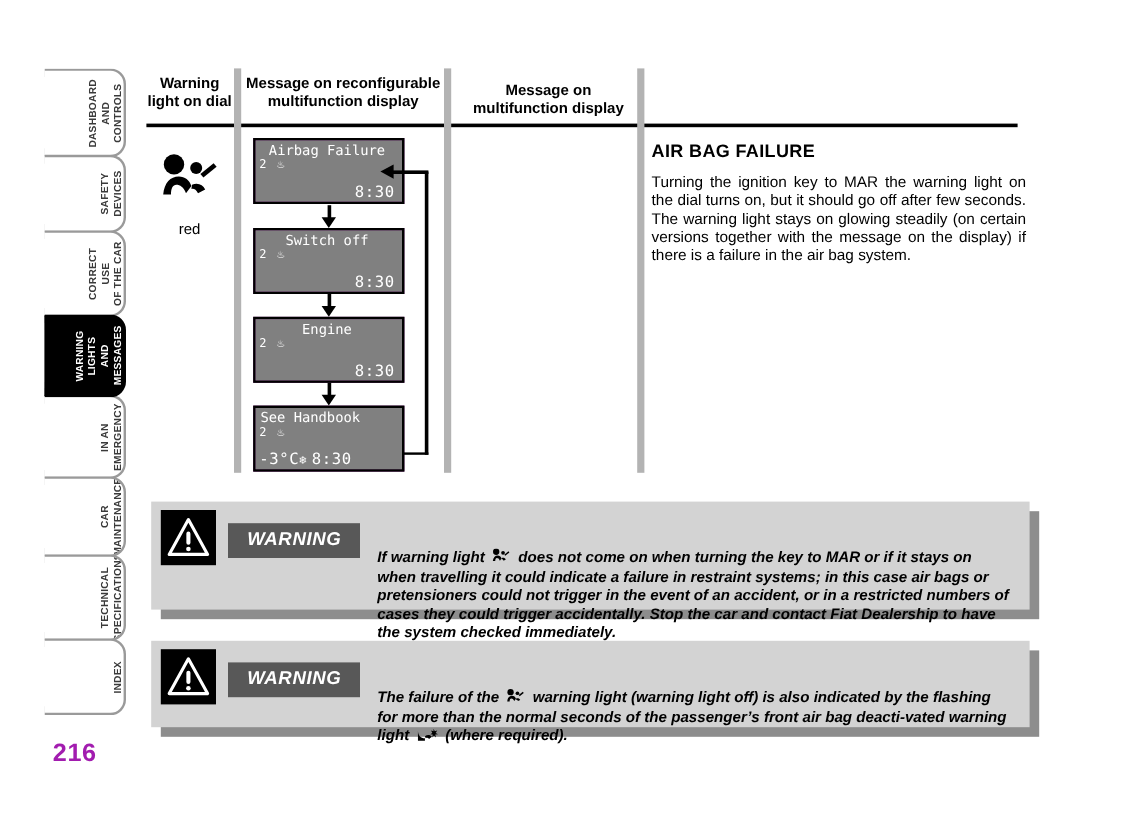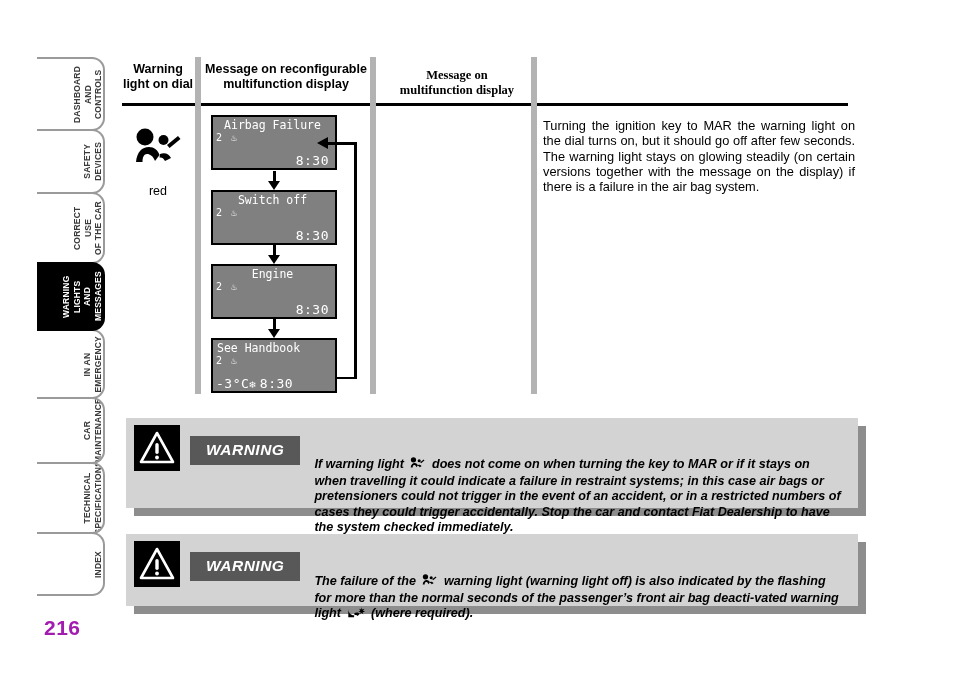--- a/index.html
+++ b/index.html
@@ -250,21 +250,21 @@
     <span class="tab-label">INDEX</span>
   </div>
 </div>
 
 <div id="page-number">216</div>
 
 <div class="col-head" id="head-warning-light" style="white-space:pre-line;">Warning
 light on dial</div>
 <div class="col-head" id="head-reconfig" style="white-space:pre-line;">Message on reconfigurable
 multifunction display</div>
-<div class="col-head" id="head-multifn" style="white-space:pre-line;font-family:Liberation Serif, serif;">Message on
+<div class="col-head" id="head-multifn" style="white-space:pre-line;">Message on
 multifunction display</div>
 <div id="head-rule"></div>
 
 <div class="vsep" id="vsep-1"></div>
 <div class="vsep" id="vsep-2"></div>
 <div class="vsep" id="vsep-3"></div>
 
 <div id="airbag-lamp">
   <svg width="50" height="42" viewBox="0 0 50 42">
     <circle cx="12" cy="9" r="8.5" fill="#000"></circle>
@@ -339,20 +339,21 @@
     </div>
   </div>
 
   <div id="loop-bottom"></div>
   <div id="loop-vert"></div>
   <div id="loop-top"></div>
   <div id="loop-head"></div>
 </div>
 
 <div id="detail">
+  <h2 id="detail-title">AIR BAG FAILURE</h2>
   <p id="detail-body">Turning the ignition key to MAR the warning light on the dial turns on, but it should go off after few seconds. The warning light stays on glowing steadily (on certain versions together with the message on the display) if there is a failure in the air bag system.</p>
 </div>
 
 <div class="warn-box" id="warn-1">
   <div class="warn-shadow"></div>
   <div class="warn-body">
     <div class="warn-icon">
       <svg width="36" height="36" viewBox="0 0 36 36">
         <path d="M18 3 L34 32 L2 32 Z" fill="none" stroke="#fff" stroke-width="2.6" stroke-linejoin="round"></path>
         <rect x="16.3" y="13" width="3.4" height="11" rx="1.7" fill="#fff"></rect>

